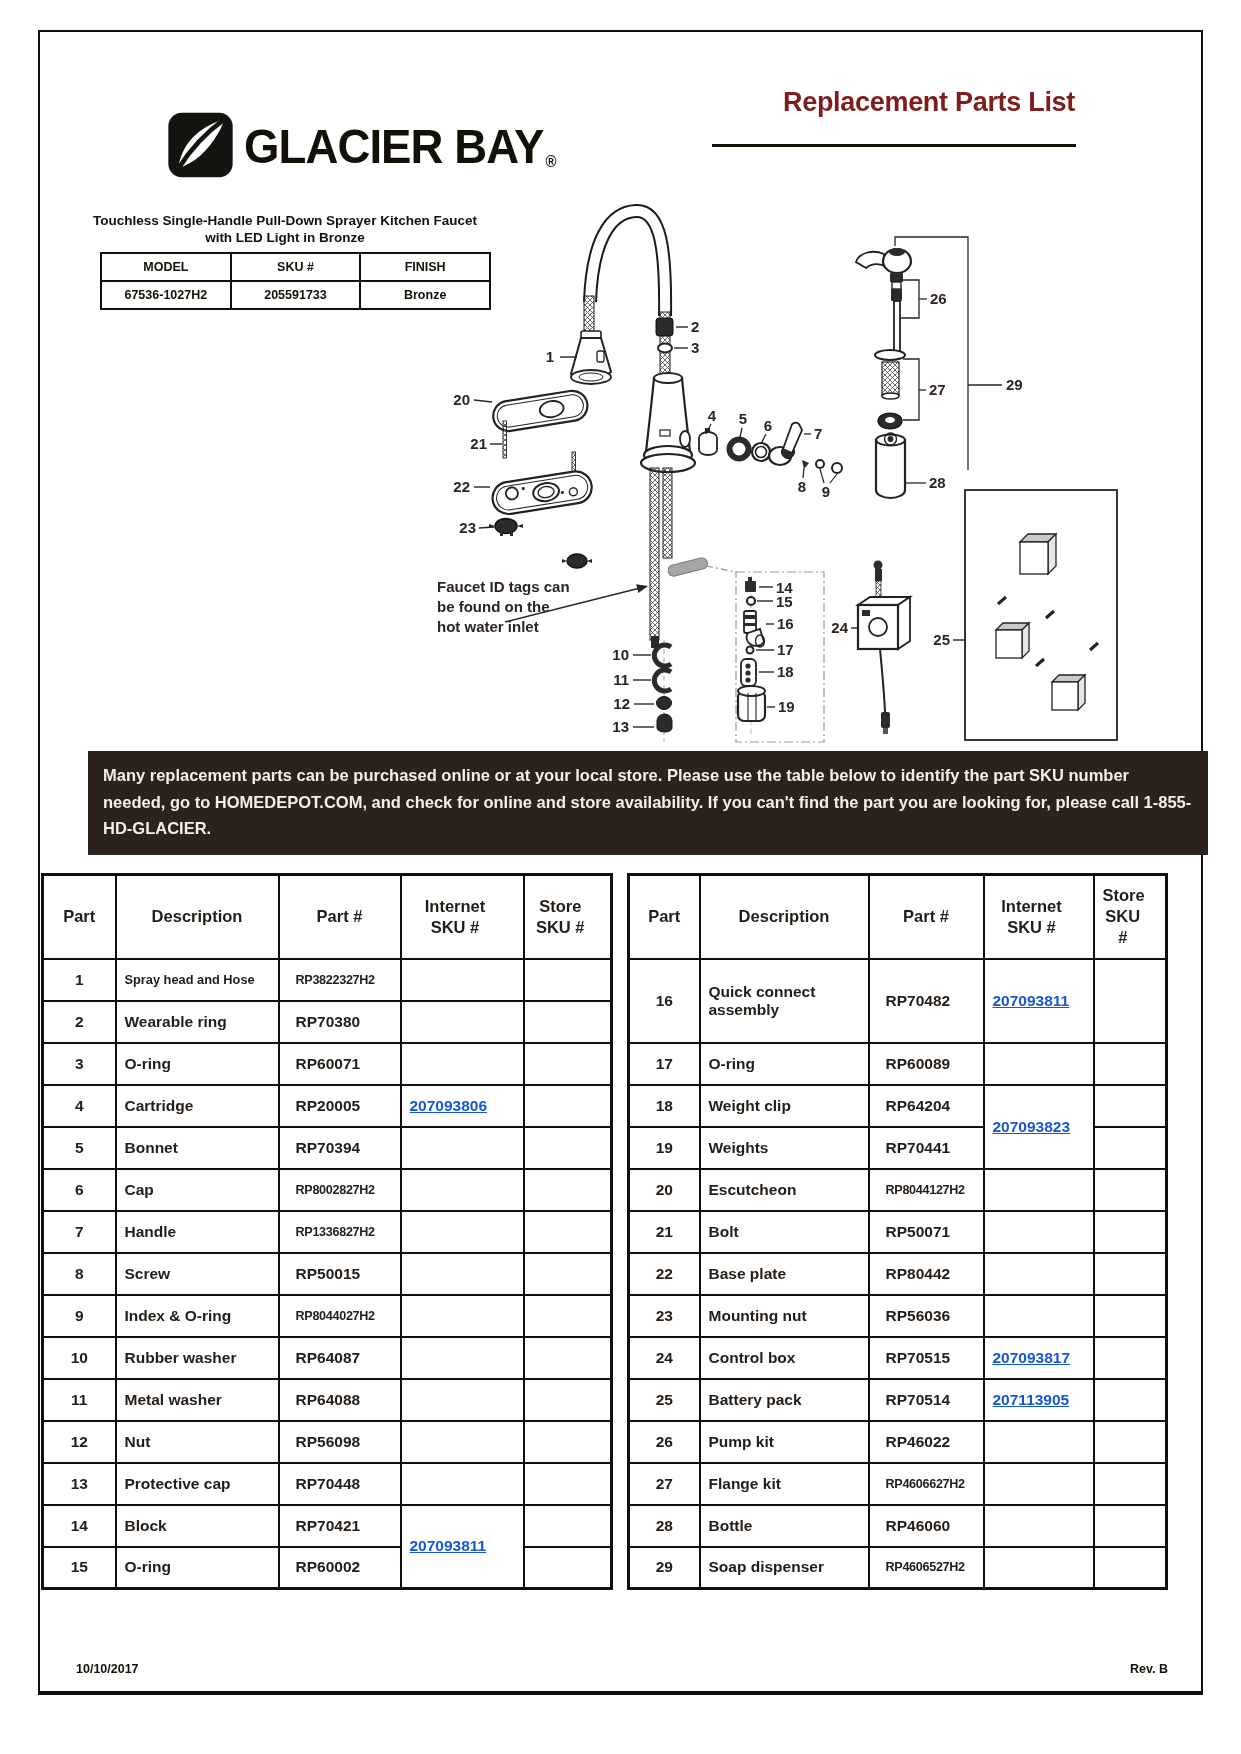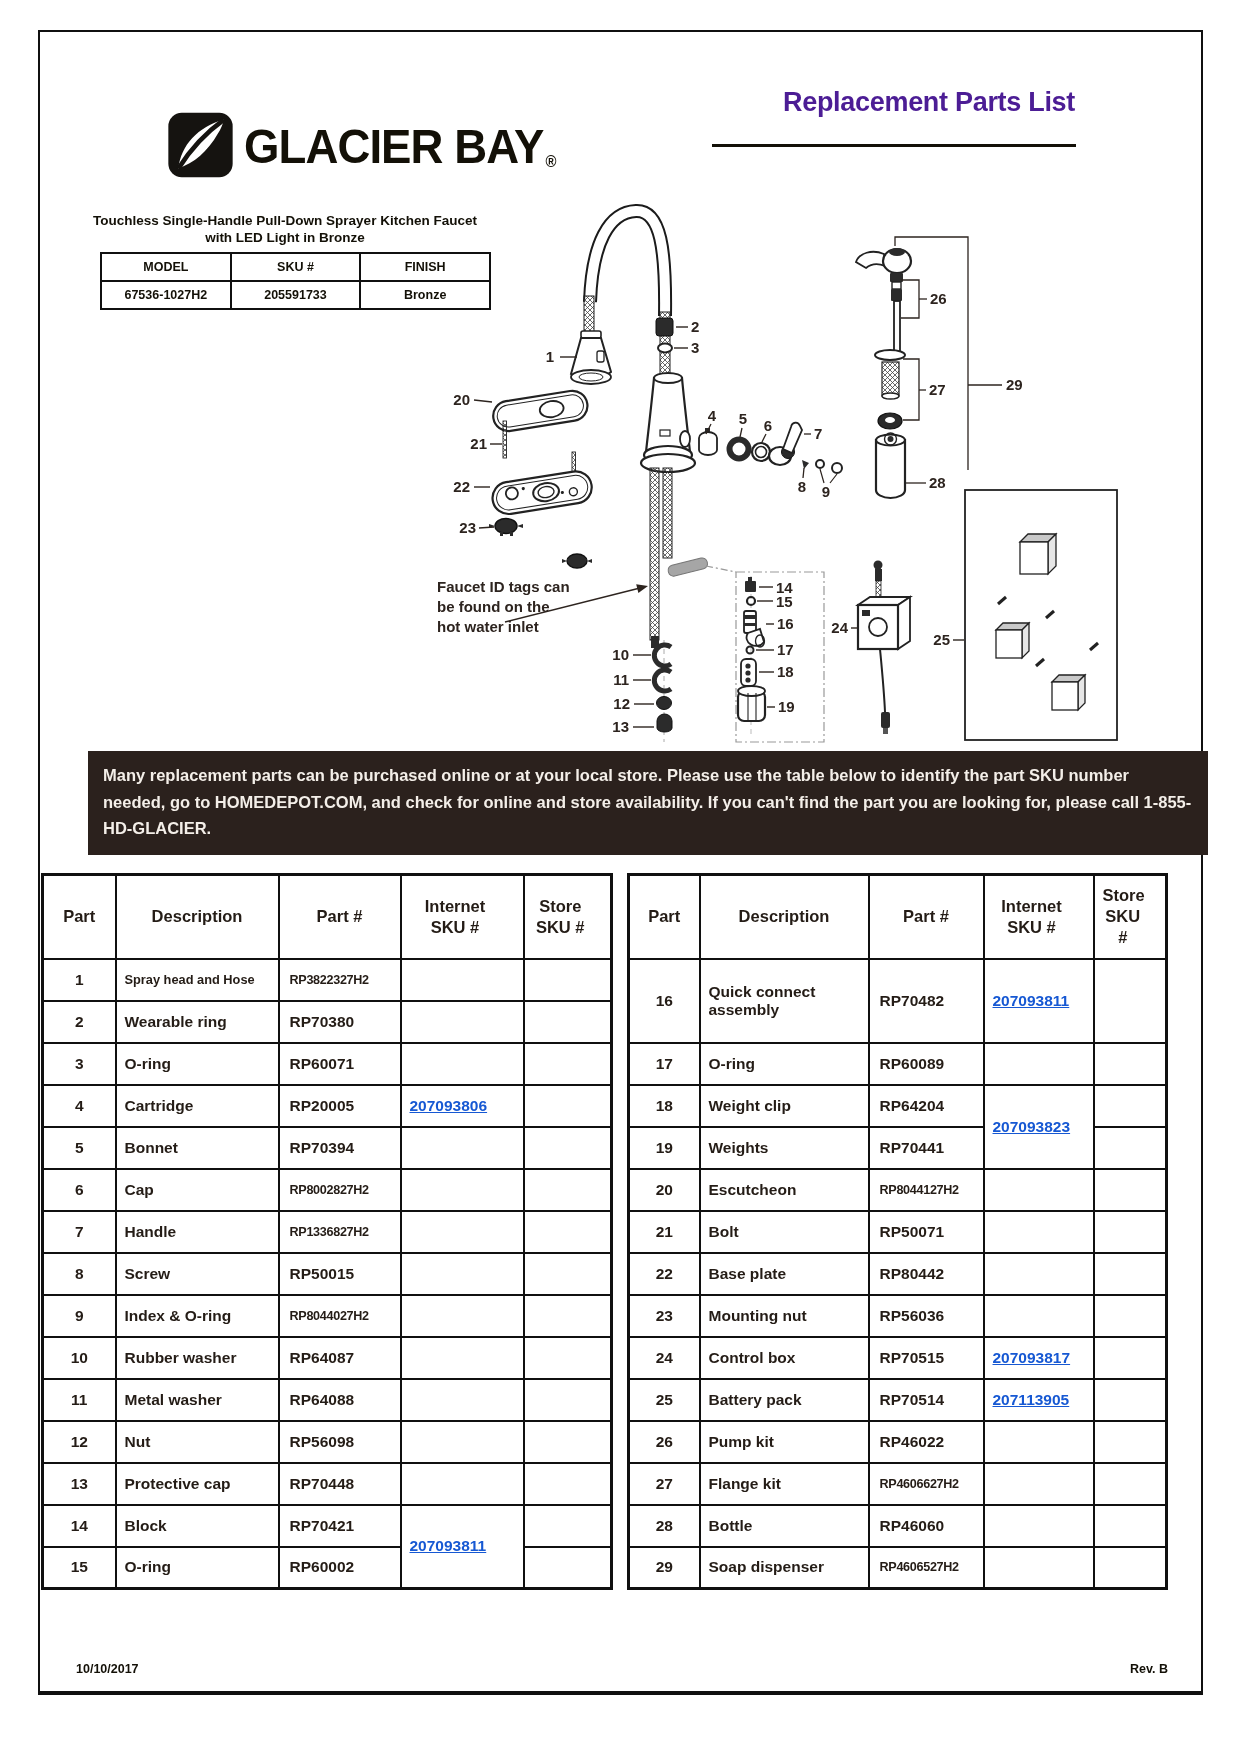--- a/index.html
+++ b/index.html
@@ -3,38 +3,38 @@
 <meta charset="utf-8">
 <style>
   *{margin:0;padding:0;box-sizing:border-box}
   html,body{background:#fff}
   body{width:1241px;height:1754px;position:relative;font-family:"Liberation Sans",sans-serif;color:#1d1713}
   .page{position:absolute;inset:0;background:#fff}
   .frame{position:absolute;left:38px;top:30px;width:1165px;height:1665px;border:2px solid #101010;border-bottom-width:4px}
   .logo{position:absolute;left:167px;top:107px;width:67px;height:76px}
   .brand{position:absolute;left:244px;top:118px;font-size:49px;font-weight:bold;letter-spacing:-1px;transform:scaleX(.93);transform-origin:left top;white-space:nowrap;color:#131007}
   .reg{font-size:16px;position:relative;top:4px;left:2px}
-  .doc-title{position:absolute;left:675px;top:87px;width:400px;text-align:right;font-size:27px;font-weight:bold;color:#4c1d95;letter-spacing:-.3px}
+  .doc-title{position:absolute;left:675px;top:87px;width:400px;text-align:right;font-size:27px;font-weight:bold;color:#7f1d1d;letter-spacing:-.3px}
   .title-rule{position:absolute;left:712px;top:144px;width:364px;height:3px;background:#131007}
   .product-title{position:absolute;left:80px;top:212px;width:410px;text-align:center;font-size:13.5px;font-weight:bold;line-height:17px;color:#131007}
   .model-table{position:absolute;left:100px;top:252px;width:391px;border-collapse:collapse;table-layout:fixed;font-size:12.5px;font-weight:bold;text-align:center;color:#131007}
   .model-table th,.model-table td{border:2px solid #101010;height:28px;padding:1px 11px}
   .banner{position:absolute;left:88px;top:751px;width:1120px;height:104px;background:#2b211d;color:#f4efe9;font-size:16.5px;font-weight:bold;line-height:26.5px;padding:11px 14px 0 15px}
   .parts-table{position:absolute;top:873px;border-collapse:collapse;table-layout:fixed;color:#241c16;border:3px solid #101010}
   .parts-table.left{left:41px;width:569px}
   .parts-table.right{left:627px;width:538px}
   .parts-table th,.parts-table td{border:2px solid #101010;vertical-align:middle;overflow:hidden}
   .parts-table thead th{height:84px;font-size:16.5px;font-weight:bold;text-align:center}
   .parts-table td{height:42px;font-size:15.5px;font-weight:bold}
   tr.tall td{height:84px}
   .h-sku{text-align:left;padding-left:8px;padding-right:22px;line-height:21px}
   .c-part{text-align:center;font-size:16px}
   .c-desc{text-align:left;padding-left:8px}
   .c-desc.small{font-size:12.8px}
-  .c-pnum{text-align:left;padding-left:10px}
+  .c-pnum{text-align:left;padding-left:16px}
   .c-pnum.small{font-size:12.6px;letter-spacing:-.3px}
   .c-isku{text-align:left;padding-left:8px}
   .sku-link{color:#1658d3;font-weight:bold;font-size:15.5px}
   .footer-date{position:absolute;left:76px;top:1662px;font-size:12.5px;font-weight:bold;color:#131007}
   .footer-rev{position:absolute;left:1040px;top:1662px;width:128px;text-align:right;font-size:12.5px;font-weight:bold;color:#131007}
   .diagram{position:absolute;left:380px;top:185px;width:760px;height:570px;pointer-events:none}
   .diagram text{font-family:"Liberation Sans",sans-serif;font-weight:bold;font-size:15px;fill:#2d241f}
   .diagram .note{font-size:15px}
 </style>
 </head>

